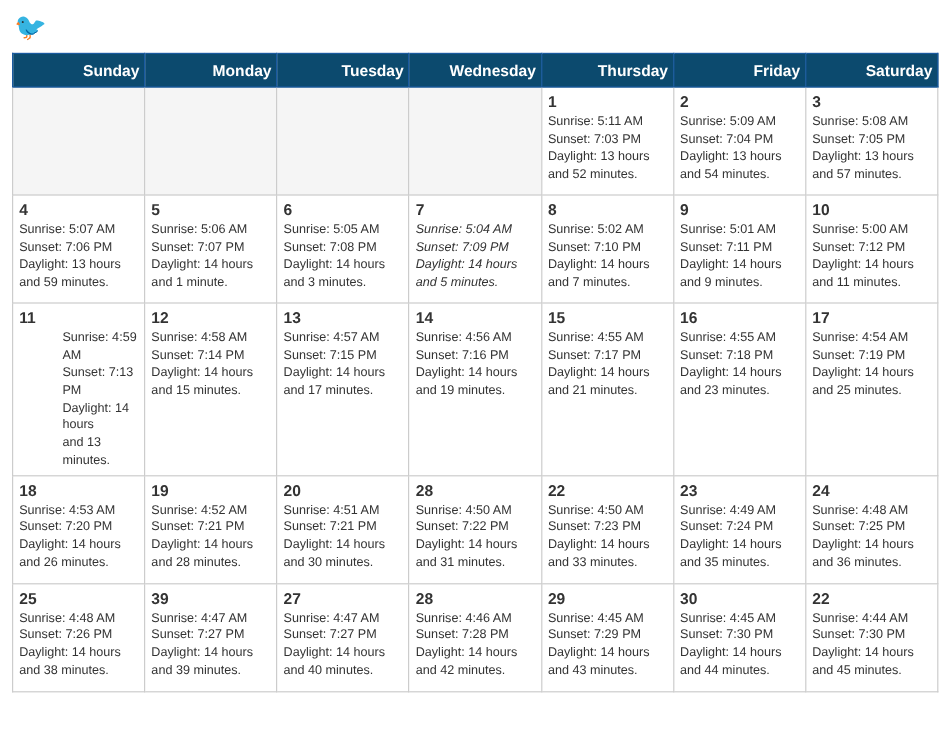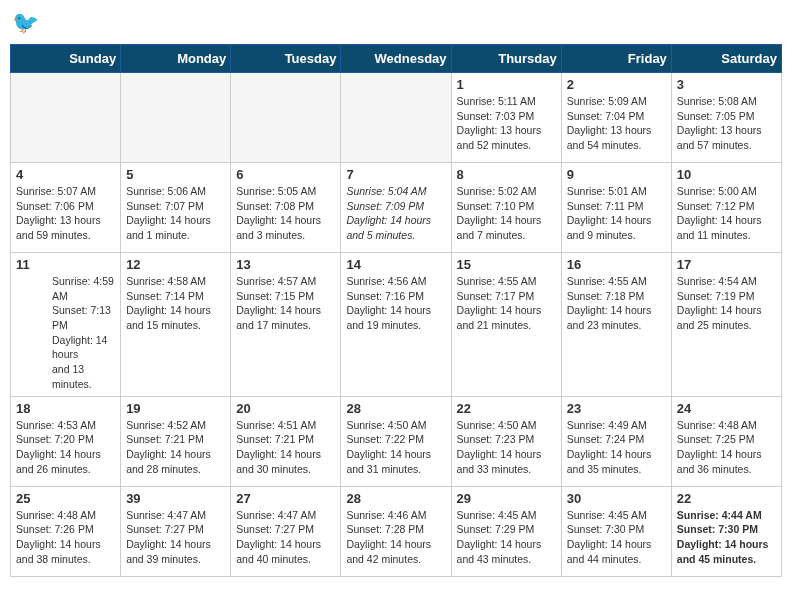--- a/index.html
+++ b/index.html
@@ -339,20 +339,20 @@
         </td>
         <td>
           <span class="day-number">30</span>
           <div class="day-info" style="white-space: pre-line;">Sunrise: 4:45 AM
 Sunset: 7:30 PM
 Daylight: 14 hours
 and 44 minutes.</div>
         </td>
         <td>
           <span class="day-number">22</span>
-          <div class="day-info" style="white-space: pre-line; font-weight: bold;">Sunrise: 4:44 AM
+          <div class="day-info" style="white-space: pre-line;">Sunrise: 4:44 AM
 Sunset: 7:30 PM
 Daylight: 14 hours
 and 45 minutes.</div>
         </td>
       </tr>
     </tbody>
 </table>
 
 </body></html>

